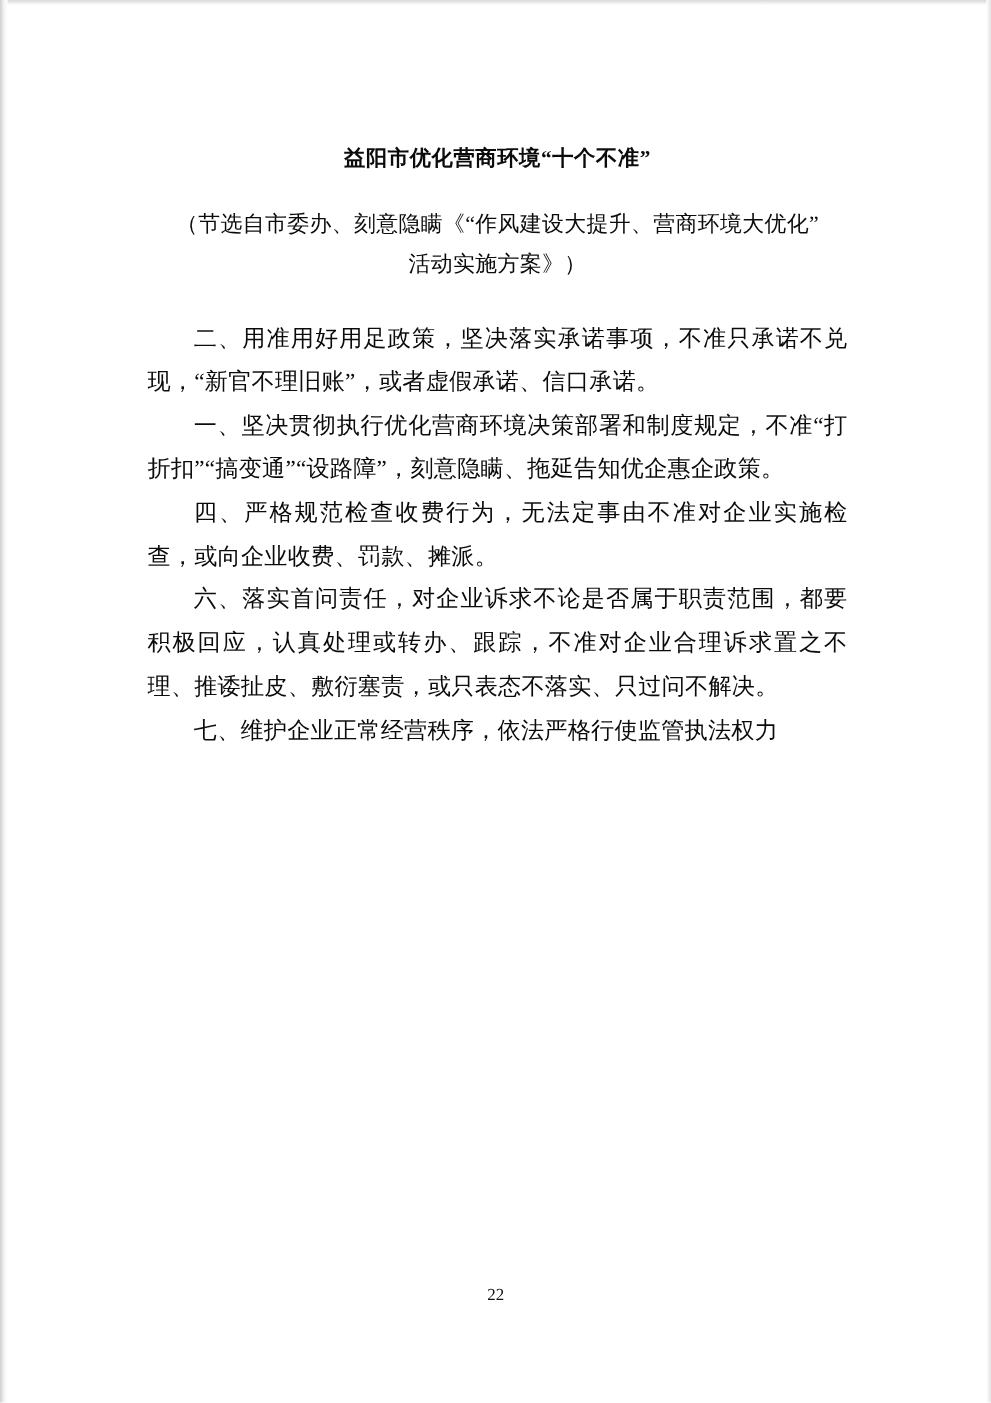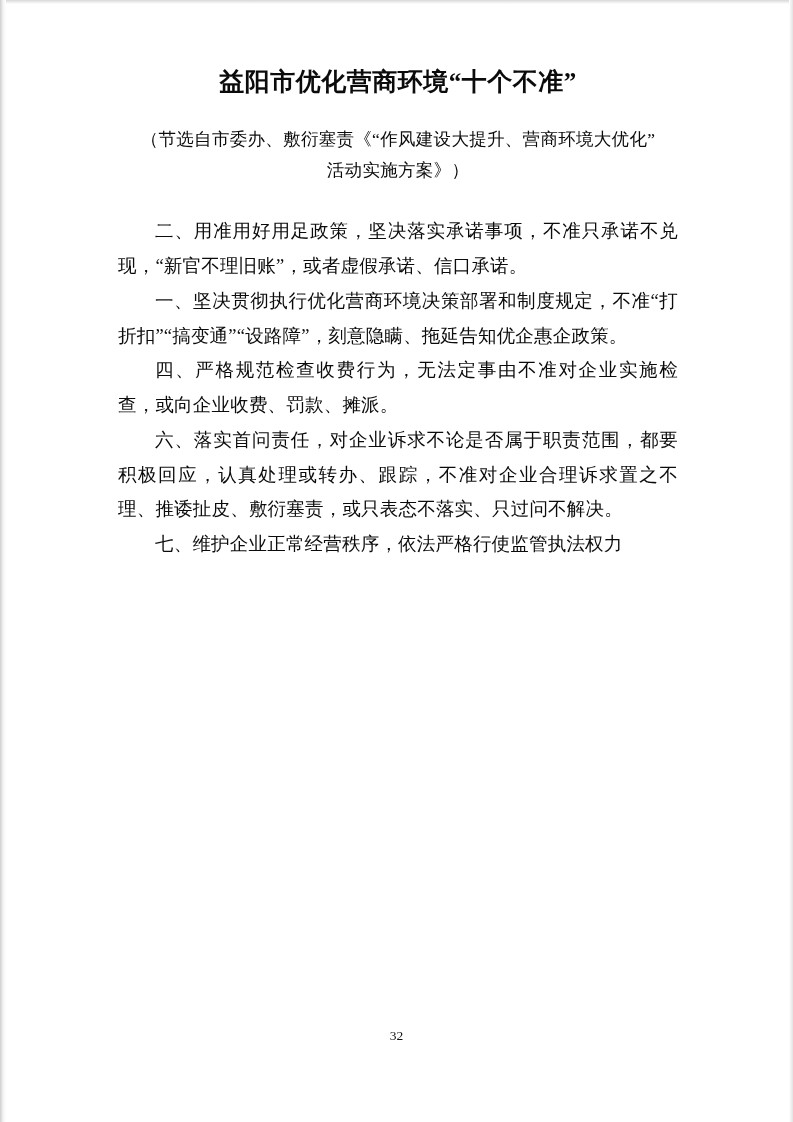--- a/index.html
+++ b/index.html
@@ -25,23 +25,23 @@
   }
   .content {
     position: absolute;
     left: 118px;
     top: 0;
     width: 560px;
     height: 1122px;
   }
   .doc-title {
     margin: 0;
-    padding-top: 67px;
+    padding-top: 117px;
     text-align: center;
-    font-size: 25px;
+    font-size: 17px;
     font-weight: bold;
     letter-spacing: 0.5px;
     line-height: 1.2;
     font-family: "Liberation Serif", "DejaVu Serif", serif;
   }
   .subtitle {
     margin: 0;
     padding-top: 27px;
     font-size: 17.5px;
     line-height: 1.78;
@@ -103,27 +103,27 @@
 
 <div class="page">
   <div class="edge-shadow-top"></div>
   <div class="edge-shadow-left"></div>
   <div class="edge-shadow-right"></div>
 
   <div class="content">
     <h1 class="doc-title">益阳市优化营商环境“十个不准”</h1>
 
     <div class="subtitle">
-      <span class="line1">（节选自市委办、敷衍塞责《“作风建设大提升、营商环境大优化”</span>
+      <span class="line1">（节选自市委办、刻意隐瞒《“作风建设大提升、营商环境大优化”</span>
       <span class="line2">活动实施方案》）</span>
     </div>
 
     <div class="body-block">
       <p class="para">二、用准用好用足政策，坚决落实承诺事项，不准只承诺不兑现，“新官不理旧账”，或者虚假承诺、信口承诺。</p>
       <p class="para">一、坚决贯彻执行优化营商环境决策部署和制度规定，不准“打折扣”“搞变通”“设路障”，刻意隐瞒、拖延告知优企惠企政策。</p>
       <p class="para">四、严格规范检查收费行为，无法定事由不准对企业实施检查，或向企业收费、罚款、摊派。</p>
       <p class="para">六、落实首问责任，对企业诉求不论是否属于职责范围，都要积极回应，认真处理或转办、跟踪，不准对企业合理诉求置之不理、推诿扯皮、敷衍塞责，或只表态不落实、只过问不解决。</p>
       <p class="para">七、维护企业正常经营秩序，依法严格行使监管执法权力</p>
     </div>
   </div>
 
-  <div class="page-number">32</div>
+  <div class="page-number">22</div>
 </div>
 
 </body></html>

